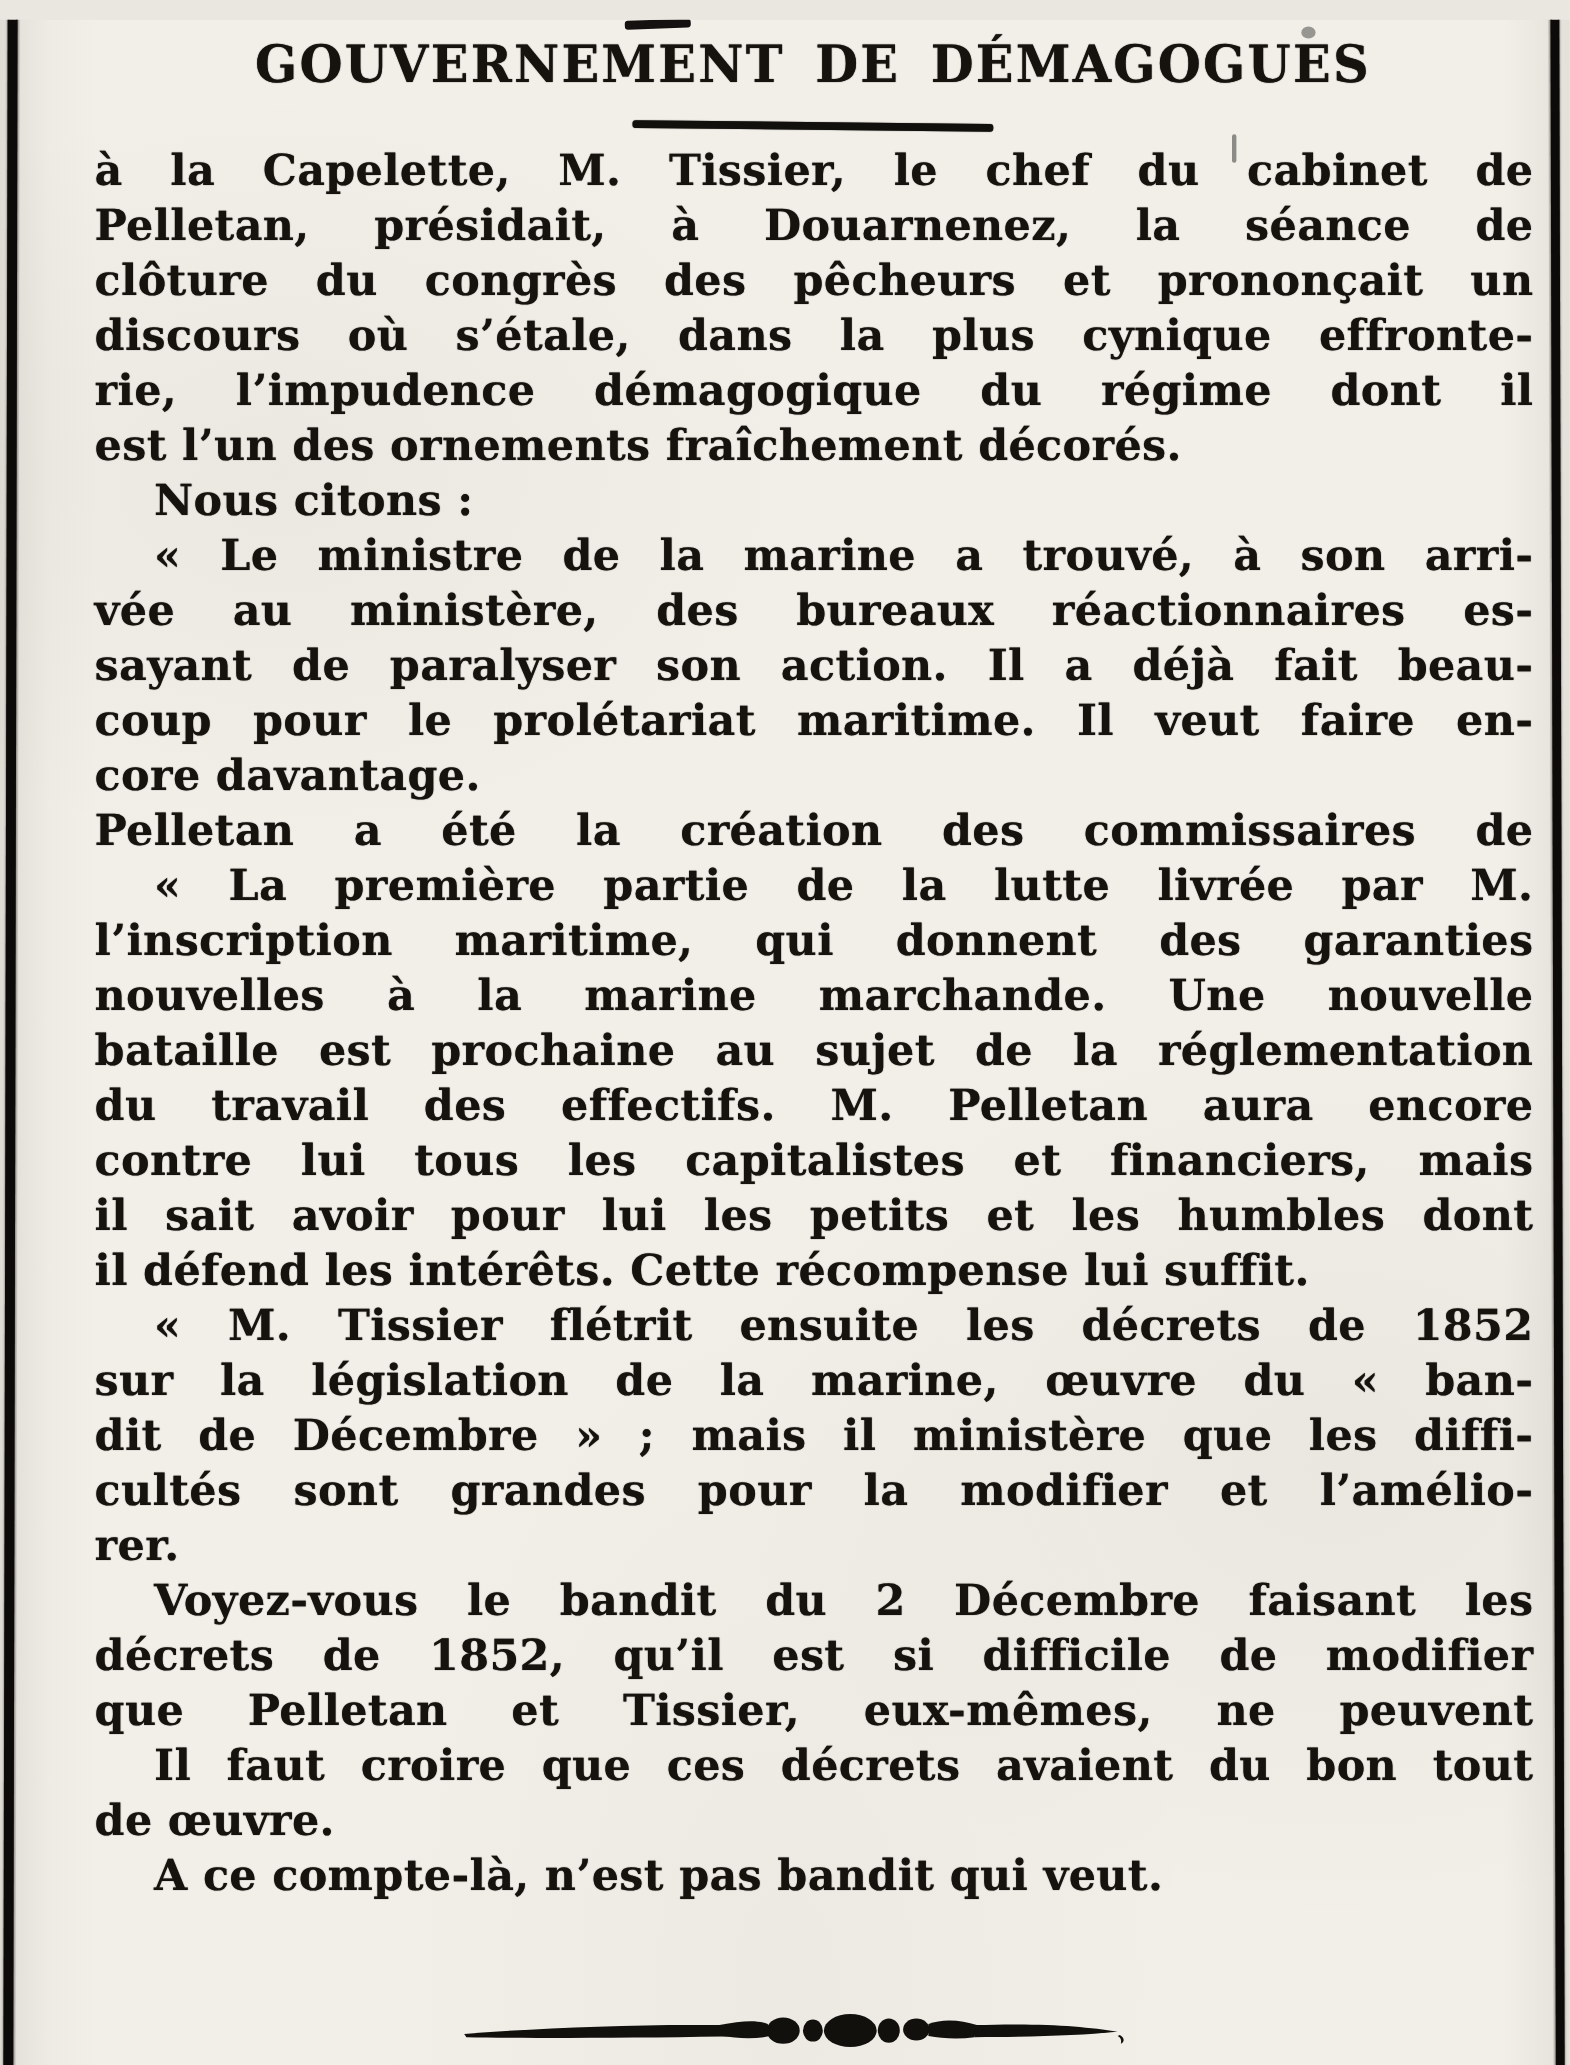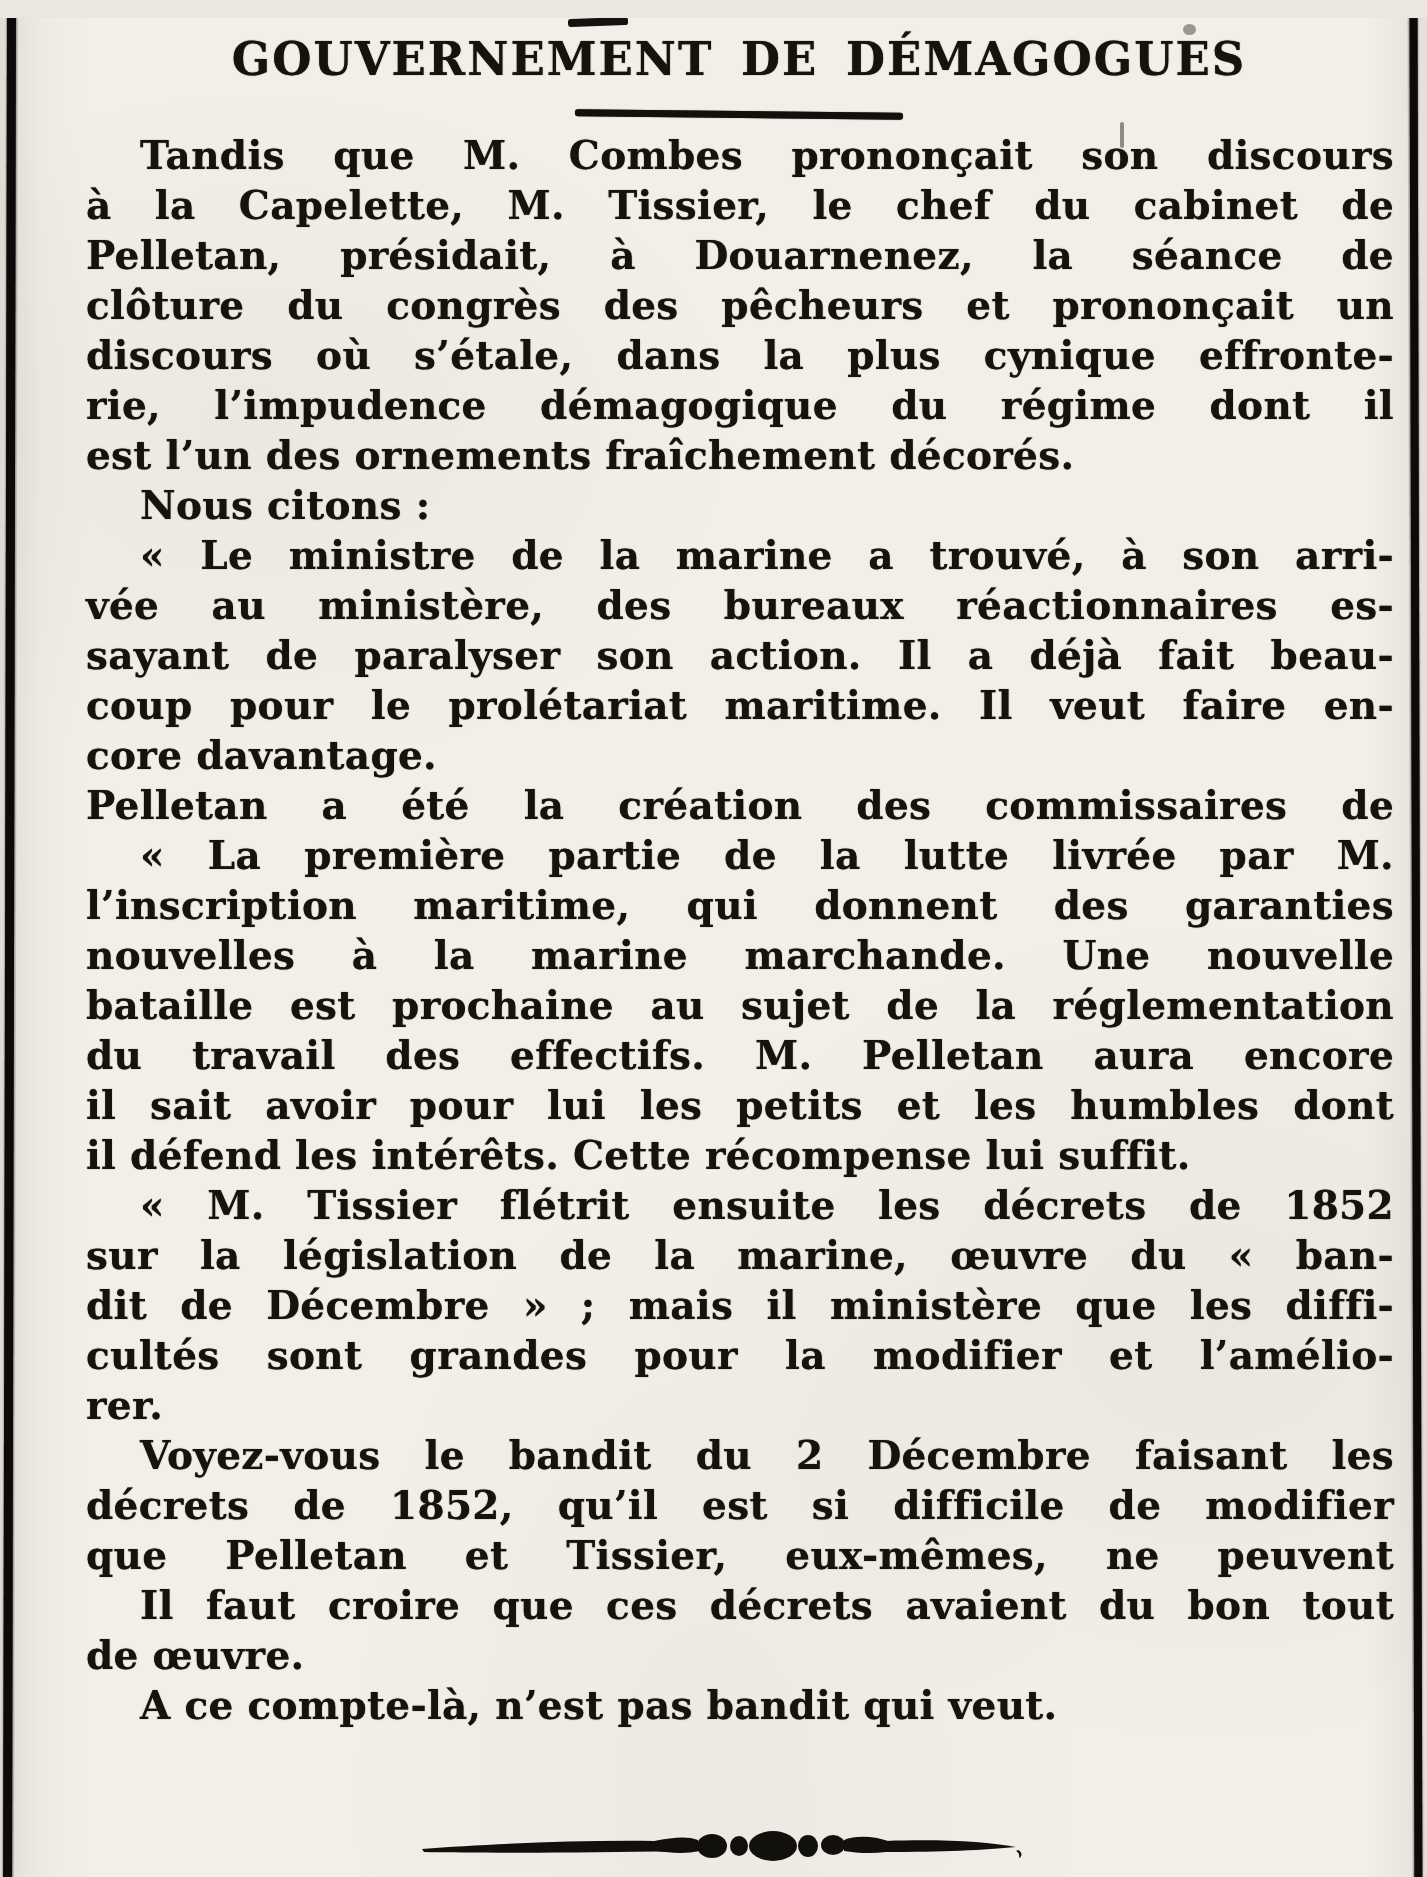--- a/index.html
+++ b/index.html
@@ -102,39 +102,39 @@
   <div class="artifact artifact-1"></div>
   <div class="artifact artifact-2"></div>
   <div class="artifact artifact-3"></div>
 
   <div class="masthead">
     <h1 class="title">GOUVERNEMENT DE DÉMAGOGUES</h1>
     <div class="title-rule"></div>
   </div>
 
   <div class="body-text" id="article-body">
-      <div class="line first">Tandis que M. Combes prononçait son discours</div>
       <div class="line">à la Capelette, M. Tissier, le chef du cabinet de</div>
       <div class="line">Pelletan, présidait, à Douarnenez, la séance de</div>
       <div class="line">clôture du congrès des pêcheurs et prononçait un</div>
       <div class="line">discours où s’étale, dans la plus cynique effronte-</div>
       <div class="line">rie, l’impudence démagogique du régime dont il</div>
       <div class="line lastline">est l’un des ornements fraîchement décorés.</div>
       <div class="line first lastline">Nous citons :</div>
       <div class="line first">« Le ministre de la marine a trouvé, à son arri-</div>
       <div class="line">vée au ministère, des bureaux réactionnaires es-</div>
       <div class="line">sayant de paralyser son action. Il a déjà fait beau-</div>
       <div class="line">coup pour le prolétariat maritime. Il veut faire en-</div>
       <div class="line lastline">core davantage.</div>
       <div class="line">Pelletan a été la création des commissaires de</div>
       <div class="line first">« La première partie de la lutte livrée par M.</div>
       <div class="line">l’inscription maritime, qui donnent des garanties</div>
       <div class="line">nouvelles à la marine marchande. Une nouvelle</div>
       <div class="line">bataille est prochaine au sujet de la réglementation</div>
       <div class="line">du travail des effectifs. M. Pelletan aura encore</div>
+      <div class="line">contre lui tous les capitalistes et financiers, mais</div>
       <div class="line">il sait avoir pour lui les petits et les humbles dont</div>
       <div class="line lastline">il défend les intérêts. Cette récompense lui suffit.</div>
       <div class="line first">« M. Tissier flétrit ensuite les décrets de 1852</div>
       <div class="line">sur la législation de la marine, œuvre du « ban-</div>
       <div class="line">dit de Décembre » ; mais il ministère que les diffi-</div>
       <div class="line">cultés sont grandes pour la modifier et l’amélio-</div>
       <div class="line lastline">rer.</div>
       <div class="line first">Voyez-vous le bandit du 2 Décembre faisant les</div>
       <div class="line">décrets de 1852, qu’il est si difficile de modifier</div>
       <div class="line">que Pelletan et Tissier, eux-mêmes, ne peuvent</div>

